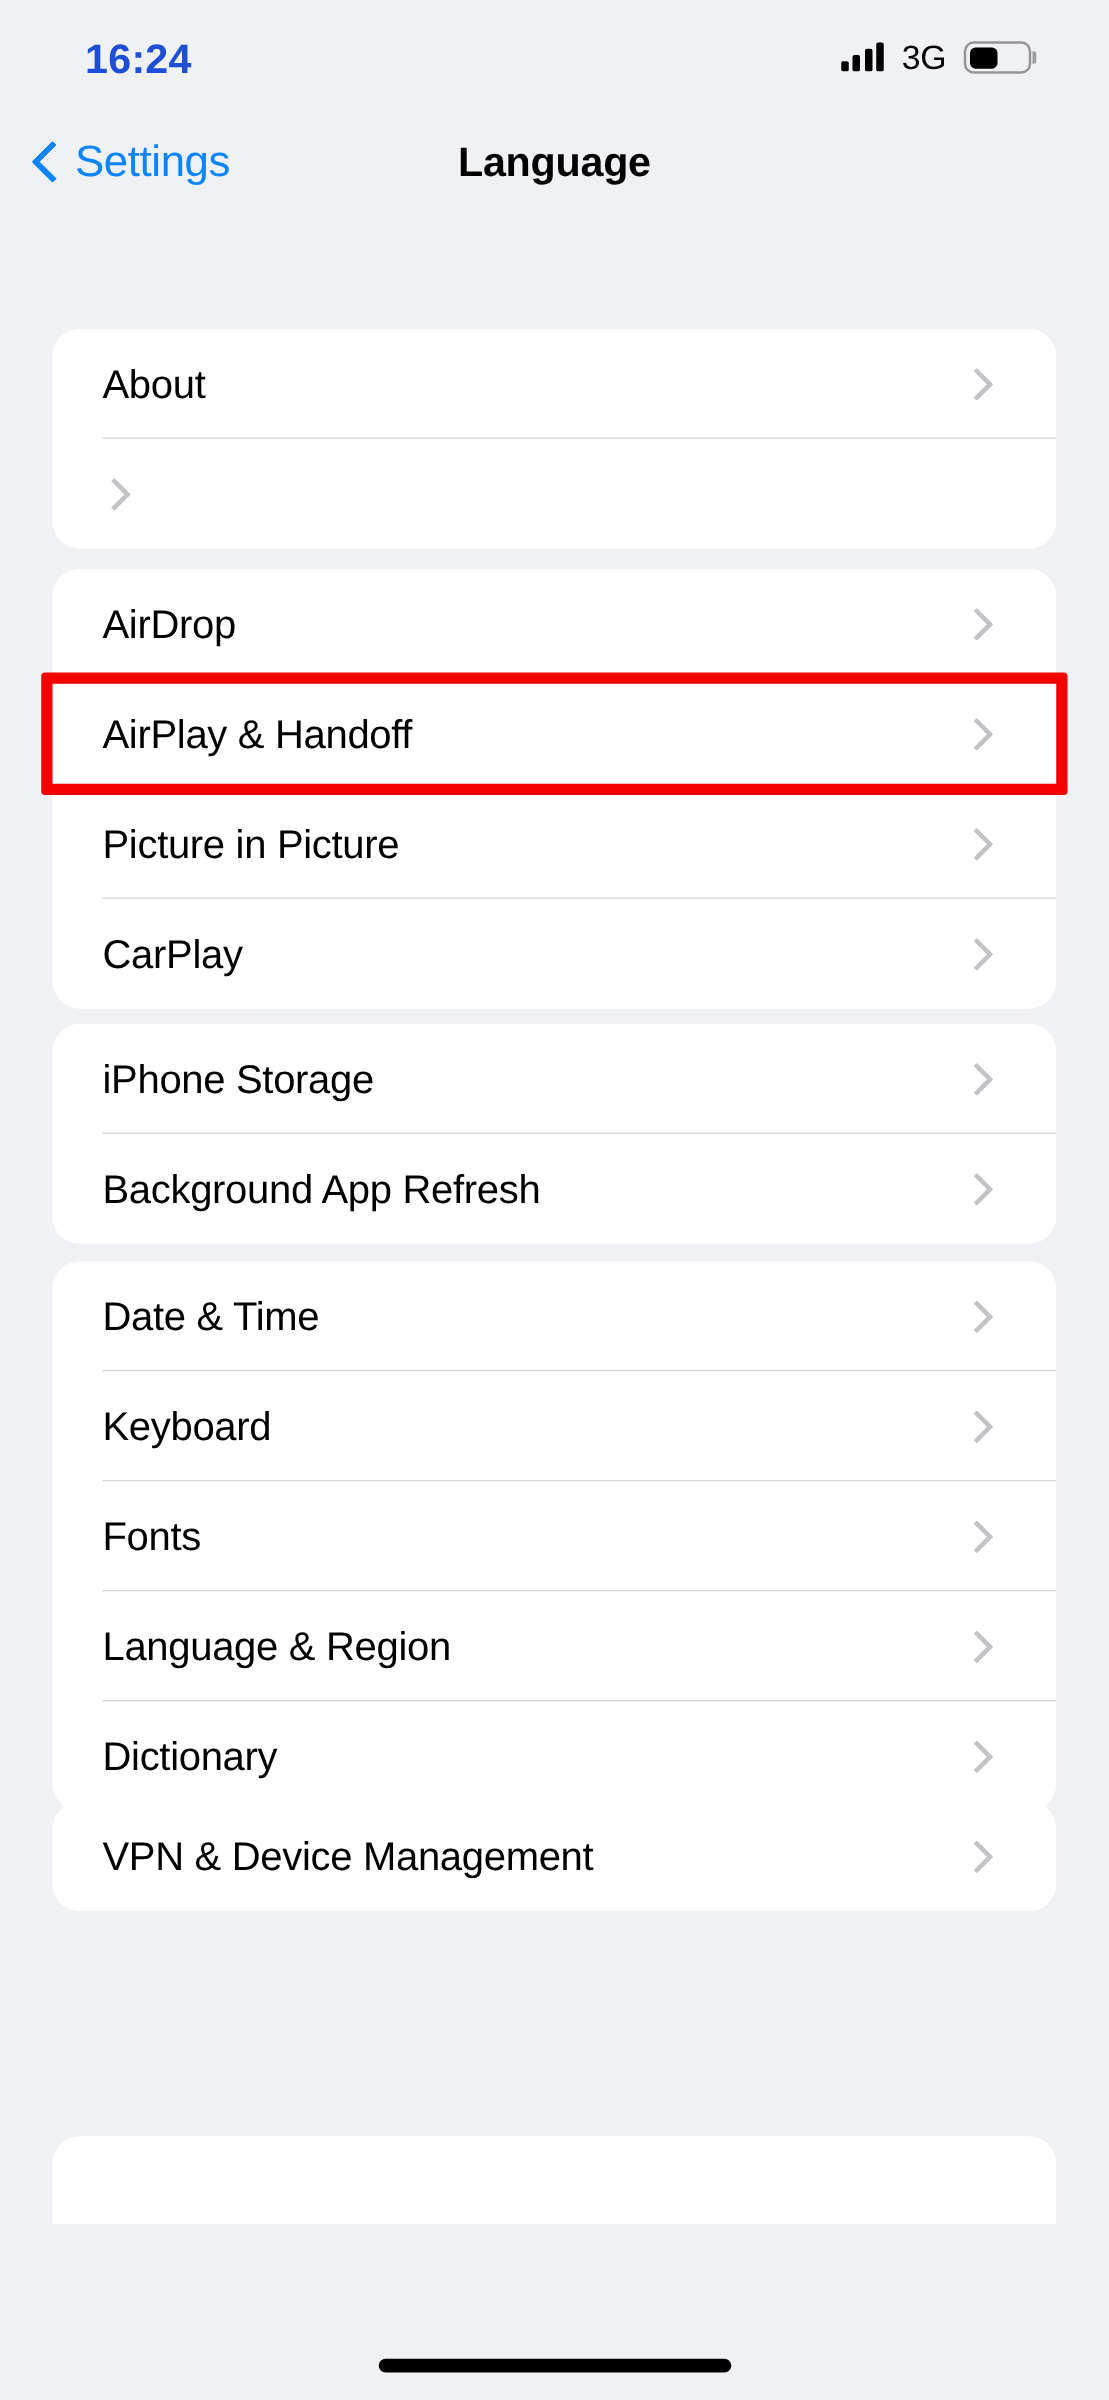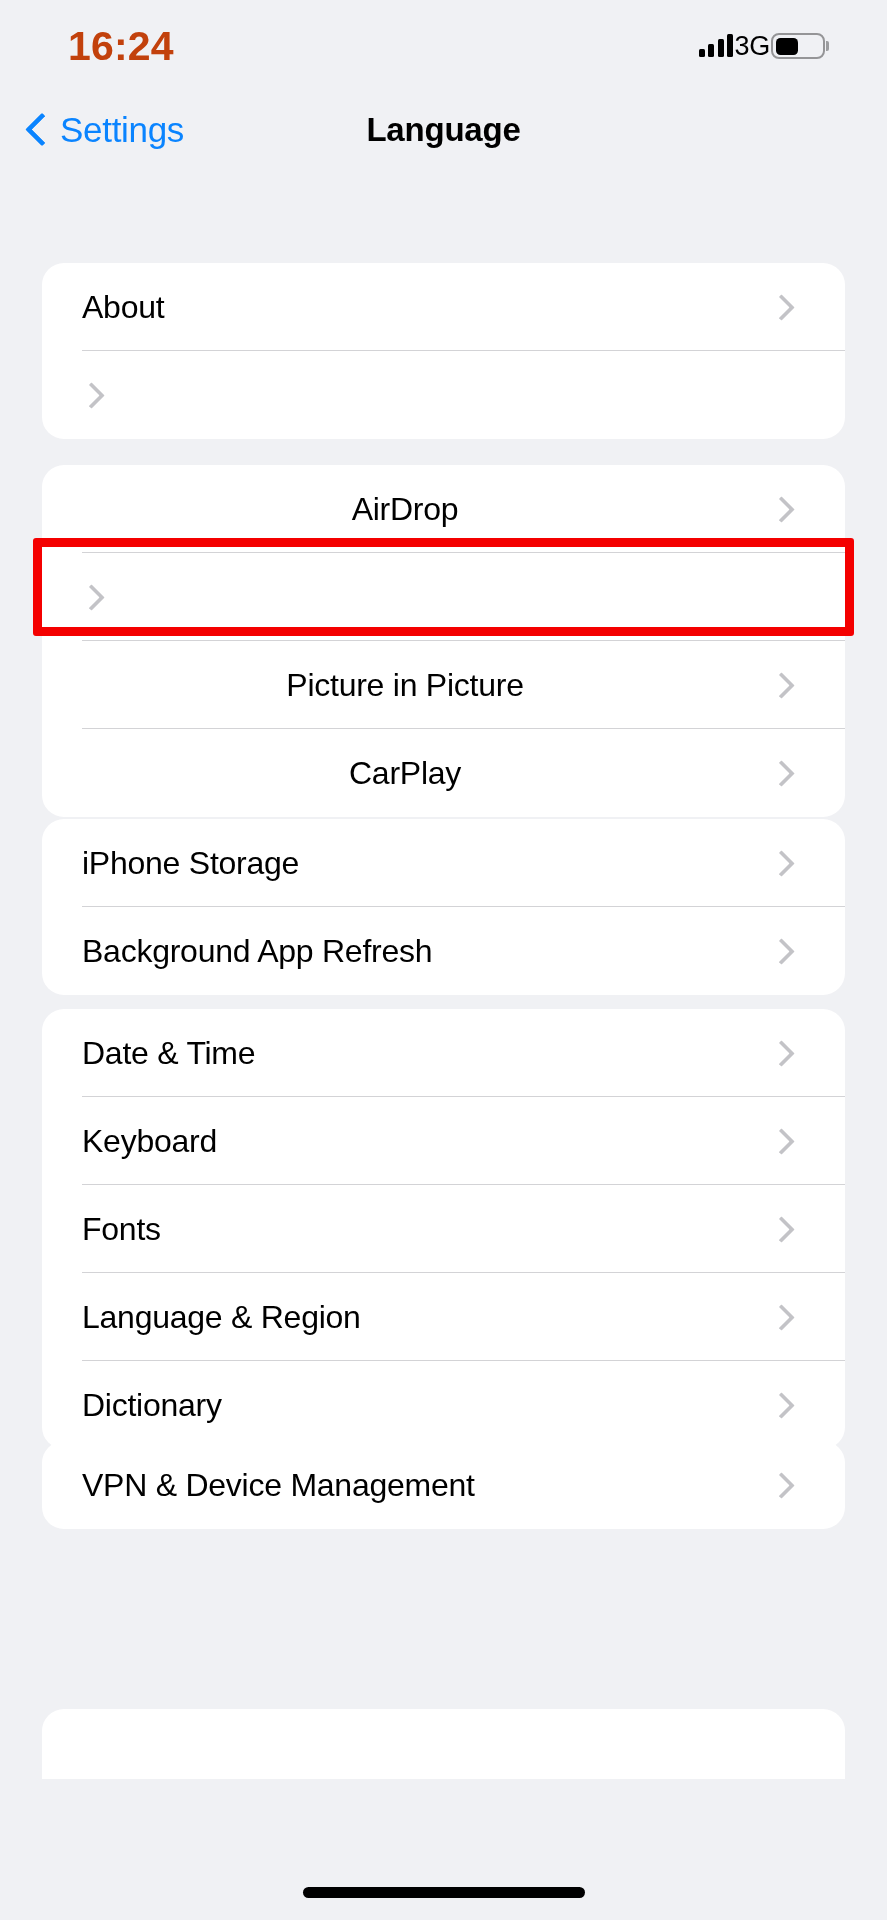--- a/index.html
+++ b/index.html
@@ -22,31 +22,31 @@
     top: 0; left: 0;
     width: 887px;
     height: 86px;
     display: flex;
     align-items: center;
     justify-content: space-between;
     padding: 0 62px 0 68px;
     box-sizing: border-box;
   }
   .status-time {
-    font-size: 41px;
+    font-size: 33px;
     font-weight: 700;
-    color: #c2410c;
+    color: #1d4ed8;
     letter-spacing: 0.2px;
     line-height: 1;
     margin-top: 6px;
   }
   .status-right {
     display: flex;
     align-items: center;
-    gap: 1px;
+    gap: 14px;
     margin-top: 6px;
   }
   .signal-bars {
     display: flex;
     align-items: flex-end;
     gap: 3.5px;
     height: 22px;
   }
   .signal-bars i {
     display: block;
@@ -248,27 +248,28 @@
       <div class="row">
         <div class="row-label">About</div>
         <span class="chevron-right"></span>
         <div class="separator"></div>
       </div>
       <div class="row">
         <span class="chevron-right"></span>
       </div>
     </div>
     <div class="highlight-box" style="left: 33px; width: 821px; top: 366px; height: 98px;"></div>
-    <div class="card" style="top: 293px; height: 352px; text-align: center;">
+    <div class="card" style="top: 283px; height: 352px;">
       <div class="row">
         <div class="row-label">AirDrop</div>
         <span class="chevron-right"></span>
         <div class="separator"></div>
       </div>
       <div class="row">
+        <div class="row-label">AirPlay &amp; Handoff</div>
         <span class="chevron-right"></span>
         <div class="separator"></div>
       </div>
       <div class="row">
         <div class="row-label">Picture in Picture</div>
         <span class="chevron-right"></span>
         <div class="separator"></div>
       </div>
       <div class="row">
         <div class="row-label">CarPlay</div>

